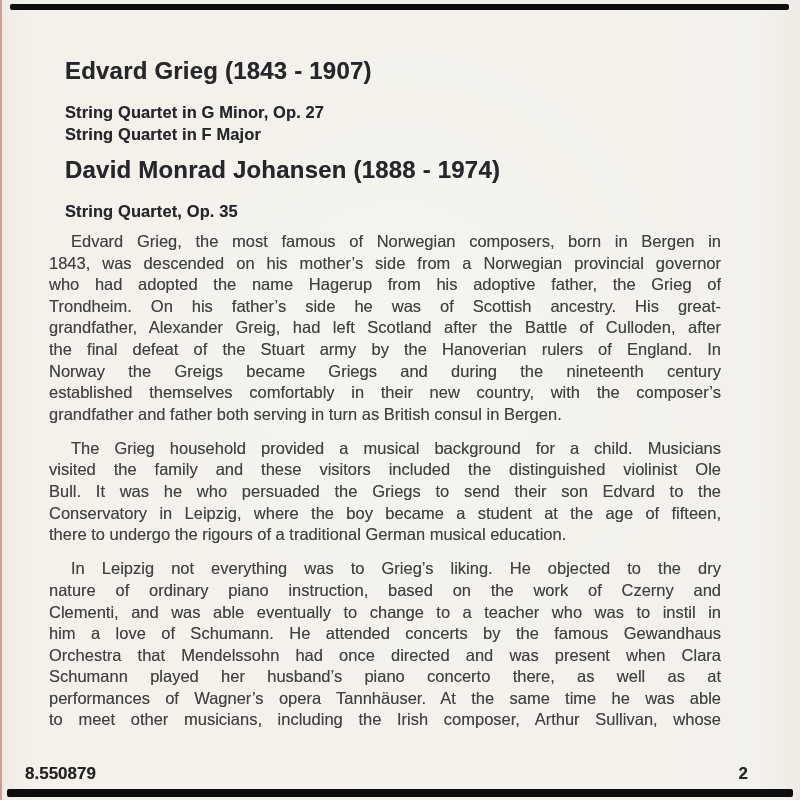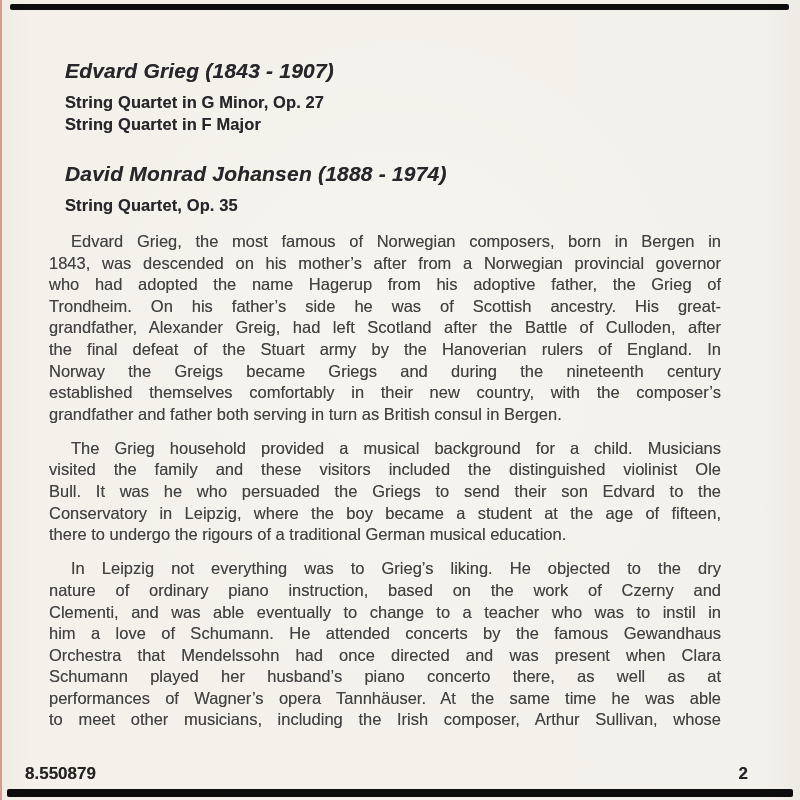--- a/index.html
+++ b/index.html
@@ -27,32 +27,31 @@
   }
   .edge-left {
     position: absolute; top: 0; left: 0; width: 2px; height: 100%;
     background: rgba(185, 75, 58, 0.5);
   }
   .header-block {
     position: absolute; top: 58px; left: 65px; width: 680px;
     color: #26262b;
   }
   .h1 {
-    font-size: 21px; font-weight: bold; line-height: 26px;
+    font-size: 24px; font-weight: bold; line-height: 26px;
     letter-spacing: 0.2px;
     text-shadow: 0 0 0.5px rgba(40,40,45,0.55);
-    font-style: italic;
   }
   .work {
     font-size: 16.5px; font-weight: bold; line-height: 22px;
     letter-spacing: 0.1px;
     text-shadow: 0 0 0.5px rgba(40,40,45,0.5);
   }
-  .work.first { margin-top: 7px; }
-  .h1.second { margin-top: 26px; }
+  .work.first { margin-top: 17px; }
+  .h1.second { margin-top: 12px; }
   .paragraphs {
     position: absolute; top: 231px; left: 49px; width: 672px;
     color: #414141;
     font-size: 16.5px;
     text-shadow: 0 0 0.6px rgba(70,70,70,0.55);
   }
   .para + .para { margin-top: 12.5px; }
   .line {
     height: 21.6px;
     line-height: 21.6px;
@@ -84,21 +83,21 @@
     <div class="h1">Edvard Grieg (1843 - 1907)</div>
     <div class="work first">String Quartet in G Minor, Op. 27</div>
     <div class="work">String Quartet in F Major</div>
     <div class="h1 second">David Monrad Johansen (1888 - 1974)</div>
     <div class="work first">String Quartet, Op. 35</div>
   </div>
 
   <div class="paragraphs">
       <div class="para">
         <div class="line indent">Edvard Grieg, the most famous of Norwegian composers, born in Bergen in</div>
-        <div class="line">1843, was descended on his mother’s after from a Norwegian provincial governor</div>
+        <div class="line">1843, was descended on his mother’s side from a Norwegian provincial governor</div>
         <div class="line">who had adopted the name Hagerup from his adoptive father, the Grieg of</div>
         <div class="line">Trondheim.  On his father’s side he was of Scottish ancestry.  His great-</div>
         <div class="line">grandfather, Alexander Greig, had left Scotland after the Battle of Culloden, after</div>
         <div class="line">the final defeat of the Stuart army by the Hanoverian rulers of England.  In</div>
         <div class="line">Norway the Greigs became Griegs and during the nineteenth century</div>
         <div class="line">established themselves comfortably in their new country, with the composer’s</div>
         <div class="line lastfree">grandfather and father both serving in turn as British consul in Bergen.</div>
       </div>
       <div class="para">
         <div class="line indent">The Grieg household provided a musical background for a child.  Musicians</div>

